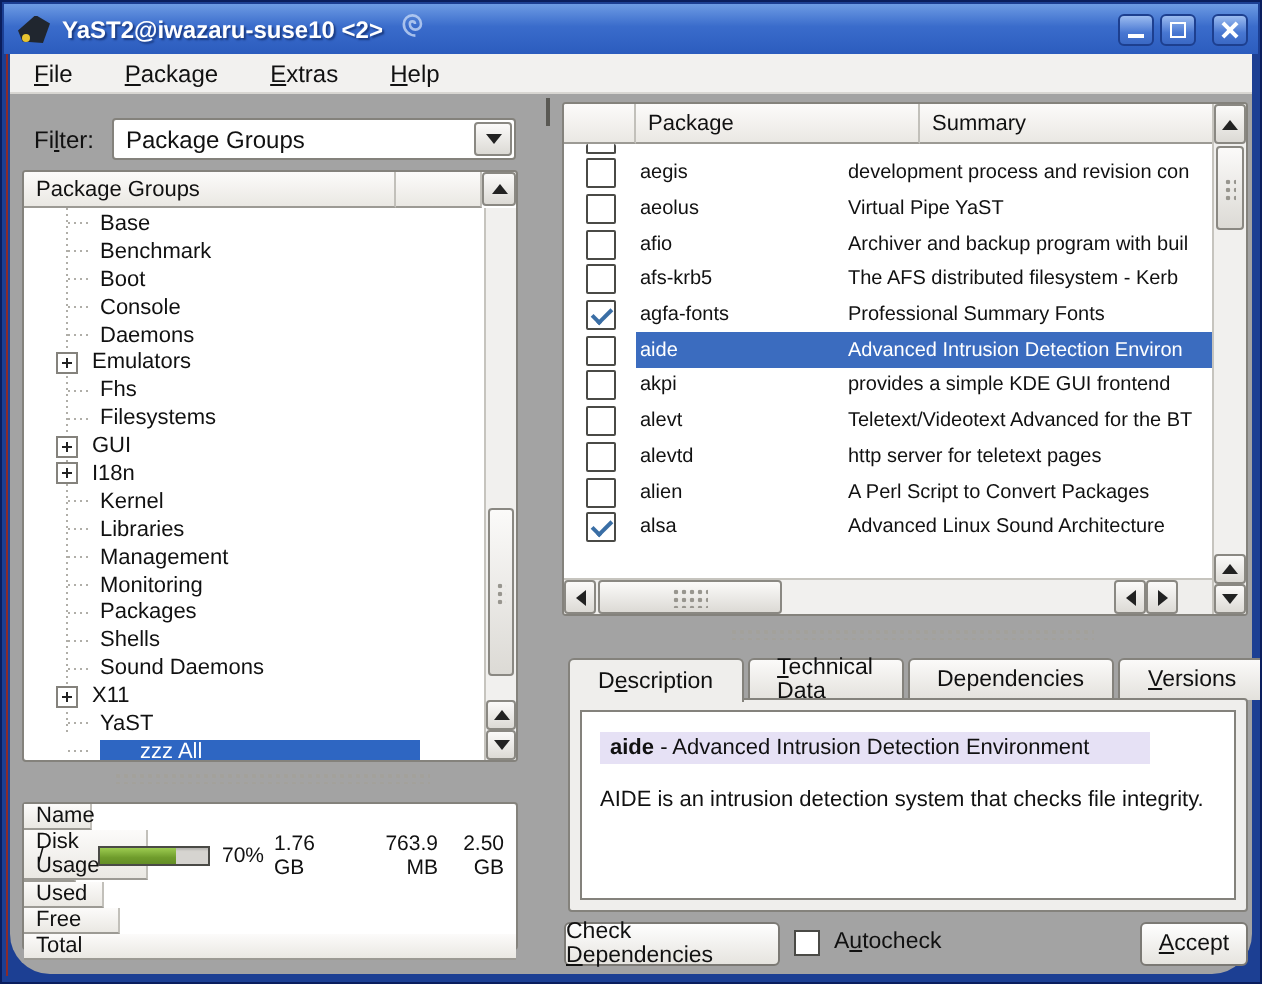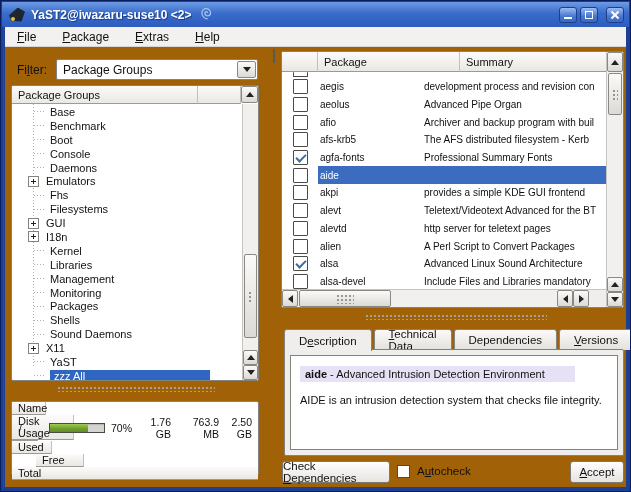--- a/index.html
+++ b/index.html
@@ -20,21 +20,21 @@
   .tb-spacer { flex:1; }
   .tb-btn { width:18px; height:16px; margin-left:3px; border:1px solid #1d3f8f; border-radius:3px;
     background:linear-gradient(180deg,#9cbcf0,#4877d2 60%,#3a68c4); position:relative; flex:none; cursor:default; }
   .tb-btn.close { margin-left:8px; }
   .g-min { position:absolute; left:4px; bottom:3px; width:8px; height:2px; background:#fff; }
   .g-max { position:absolute; left:4px; top:3px; width:8px; height:8px; border:1.5px solid #fff; }
   .g-x1,.g-x2 { position:absolute; left:3px; top:6px; width:10px; height:2px; background:#fff; }
   .g-x1 { transform:rotate(45deg); } .g-x2 { transform:rotate(-45deg); }
 
   
-  .body { position:absolute; left:4px; right:4px; top:26px; bottom:4px; background:#a16207; }
+  .body { position:absolute; left:4px; right:4px; top:26px; bottom:4px; background:#a3a3a3;border-radius:20px; }
   .menubar { position:absolute; left:0; top:0; width:100%; height:20px; background:#f2f1ef;
     border-bottom:1px solid #d8d6d2; display:flex; align-items:center; gap:26px; padding-left:12px; font-size:12px; color:#111; }
   .menu-item { cursor:default; }
   .u { text-decoration:underline; }
 
   
   .panel { background:#fff; border:1px solid #84827c; border-radius:2px; }
   .hcell { background:linear-gradient(180deg,#fcfbfa,#eae8e3); border-right:1px solid #c2c0ba;
     border-bottom:1px solid #9c9a94; font-size:11px; color:#111; display:flex; align-items:center; padding:0 6px; }
   .sbtn { background:linear-gradient(180deg,#fbfaf9,#dcdad5); border:1px solid #8a8882; border-radius:2px;
@@ -63,43 +63,43 @@
   .tree-rows { flex:1; position:relative; padding-top:1px; }
   .tree-rows::before { content:""; position:absolute; left:21px; top:0; bottom:14px; width:1px;
     background-image:repeating-linear-gradient(180deg,#b0aea8 0 1px,transparent 1px 3px); }
   .titem { height:13.9px; display:flex; align-items:center; font-size:11px; color:#111; position:relative; }
   .stub { width:12px; height:1px; margin-left:22px; margin-right:4px;
     background-image:repeating-linear-gradient(90deg,#b0aea8 0 1px,transparent 1px 3px); flex:none; }
   .plusbox { width:11px; height:11px; margin-left:16px; margin-right:7px; background:#fff;
     border:1px solid #84827c; position:relative; flex:none; }
   .plusbox::before { content:""; position:absolute; left:2px; top:4px; width:5px; height:1px; background:#222; }
   .plusbox::after { content:""; position:absolute; left:4px; top:2px; width:1px; height:5px; background:#222; }
-  .titem.selected .tlabel { background:#2e66c2; color:#fff; width:160px; padding-left:4px; }
+  .titem.selected .tlabel { background:#2e66c2; color:#fff; width:160px; padding-left:20px; }
   .tree-scroll { width:16px; flex:none; border-left:1px solid #c6c4be; position:relative; background:#f1f0ee; }
   .tree-thumb { position:absolute; left:1px; right:1px; top:150px; height:84px; }
   .tree-thumb .grip { position:absolute; left:3px; right:3px; top:36px; height:12px; }
   .tree-btn-up { position:absolute; left:0; right:0; bottom:15px; height:15px; }
   .tree-btn-dn { position:absolute; left:0; right:0; bottom:0; height:15px; }
 
   .h-splitter1 { position:absolute; left:52px; top:359px; width:158px; height:6px; }
   .h-splitter2 { position:absolute; left:360px; top:287px; width:182px; height:6px; }
   .v-splitter-handle { position:absolute; left:268px; top:22px; width:2px; height:14px; background:#5a5954; }
 
   
   .disk-panel { position:absolute; left:6px; top:374px; width:248px; height:74px; }
   .disk-header { display:flex; height:17px;flex-direction:column; }
-  .dc1{width:34px;} .dc2{width:62px;} .dc3{width:26px;} .dc4{width:40px;} .dc5{width:48px;margin-left:24px;} .dc6{flex:1; border-right:none;}
+  .dc1{width:34px;} .dc2{width:62px;} .dc3{width:26px;} .dc4{width:40px;} .dc5{width:48px;} .dc6{flex:1; border-right:none;}
   .disk-row { display:flex; height:17px; align-items:center; font-size:10.5px; color:#111; }
   .disk-row > div { padding:0 3px; }
   .dr-name { width:34px; padding-left:7px !important; }
   .dbar { width:62px; display:flex; }
   .dbar-outer { width:58px; height:10px; border:1px solid #4a4a46; background:#d6d4d0; box-shadow:inset 1px 1px 1px #b9b7b3; }
   .dbar-fill { height:100%; background:linear-gradient(180deg,#9ccb50,#6f9c2c 60%,#648e26); }
   .dr-pct { width:26px; text-align:right; }
-  .dr-used { width:40px; text-align:right; }
+  .dr-used { width:40px; }
   .dr-free { width:48px; text-align:right; }
   .dr-total { flex:1; text-align:right; padding-right:6px !important; }
 
   
   .pkg-panel { position:absolute; left:276px; top:24px; width:343px; height:257px; display:flex; flex-direction:column; overflow:hidden; }
   .pkg-main { flex:1; display:flex; min-height:0; }
   .pkg-left { flex:1; display:flex; flex-direction:column; min-width:0; }
   .pkg-header { display:flex; height:20px; flex:none; }
   .pc-chk { width:36px; }
   .pc-name { width:142px; }
@@ -349,21 +349,21 @@
                   <span class="pname">aegis</span>
                   <span class="psum">development process and revision con</span>
                 </div>
               </div>
             <div class="prow">
                 <div class="cbcell">
                   <span class="cb"></span>
                 </div>
                 <div class="rowlabels">
                   <span class="pname">aeolus</span>
-                  <span class="psum">Advanced Pipe Organ</span>
+                  <span class="psum">Virtual Pipe YaST</span>
                 </div>
               </div>
             <div class="prow">
                 <div class="cbcell">
                   <span class="cb"></span>
                 </div>
                 <div class="rowlabels">
                   <span class="pname">afio</span>
                   <span class="psum">Archiver and backup program with buil</span>
                 </div>
@@ -385,20 +385,21 @@
                   <span class="pname">agfa-fonts</span>
                   <span class="psum">Professional Summary Fonts</span>
                 </div>
               </div>
             <div class="prow selected">
                 <div class="cbcell">
                   <span class="cb"></span>
                 </div>
                 <div class="rowlabels">
                   <span class="pname">aide</span>
+                  <span class="psum">Advanced Intrusion Detection Environ</span>
                 </div>
               </div>
             <div class="prow">
                 <div class="cbcell">
                   <span class="cb"></span>
                 </div>
                 <div class="rowlabels">
                   <span class="pname">akpi</span>
                   <span class="psum">provides a simple KDE GUI frontend</span>
                 </div>
@@ -430,29 +431,20 @@
                   <span class="psum">A Perl Script to Convert Packages</span>
                 </div>
               </div>
             <div class="prow">
                 <div class="cbcell">
                   <span class="cb checked"></span>
                 </div>
                 <div class="rowlabels">
                   <span class="pname">alsa</span>
                   <span class="psum">Advanced Linux Sound Architecture</span>
-                </div>
-              </div>
-            <div class="prow">
-                <div class="cbcell">
-                  <span class="cb"></span>
-                </div>
-                <div class="rowlabels">
-                  <span class="pname">alsa-devel</span>
-                  <span class="psum">Include Files and Libraries mandatory</span>
                 </div>
               </div>
           </div>
           <div class="pkg-hscroll">
             <div class="ph-left sbtn">
                 <i class="tri-lf"></i>
               </div>
             <div class="ph-thumb sbtn">
                 <span class="grip"></span>
               </div>

